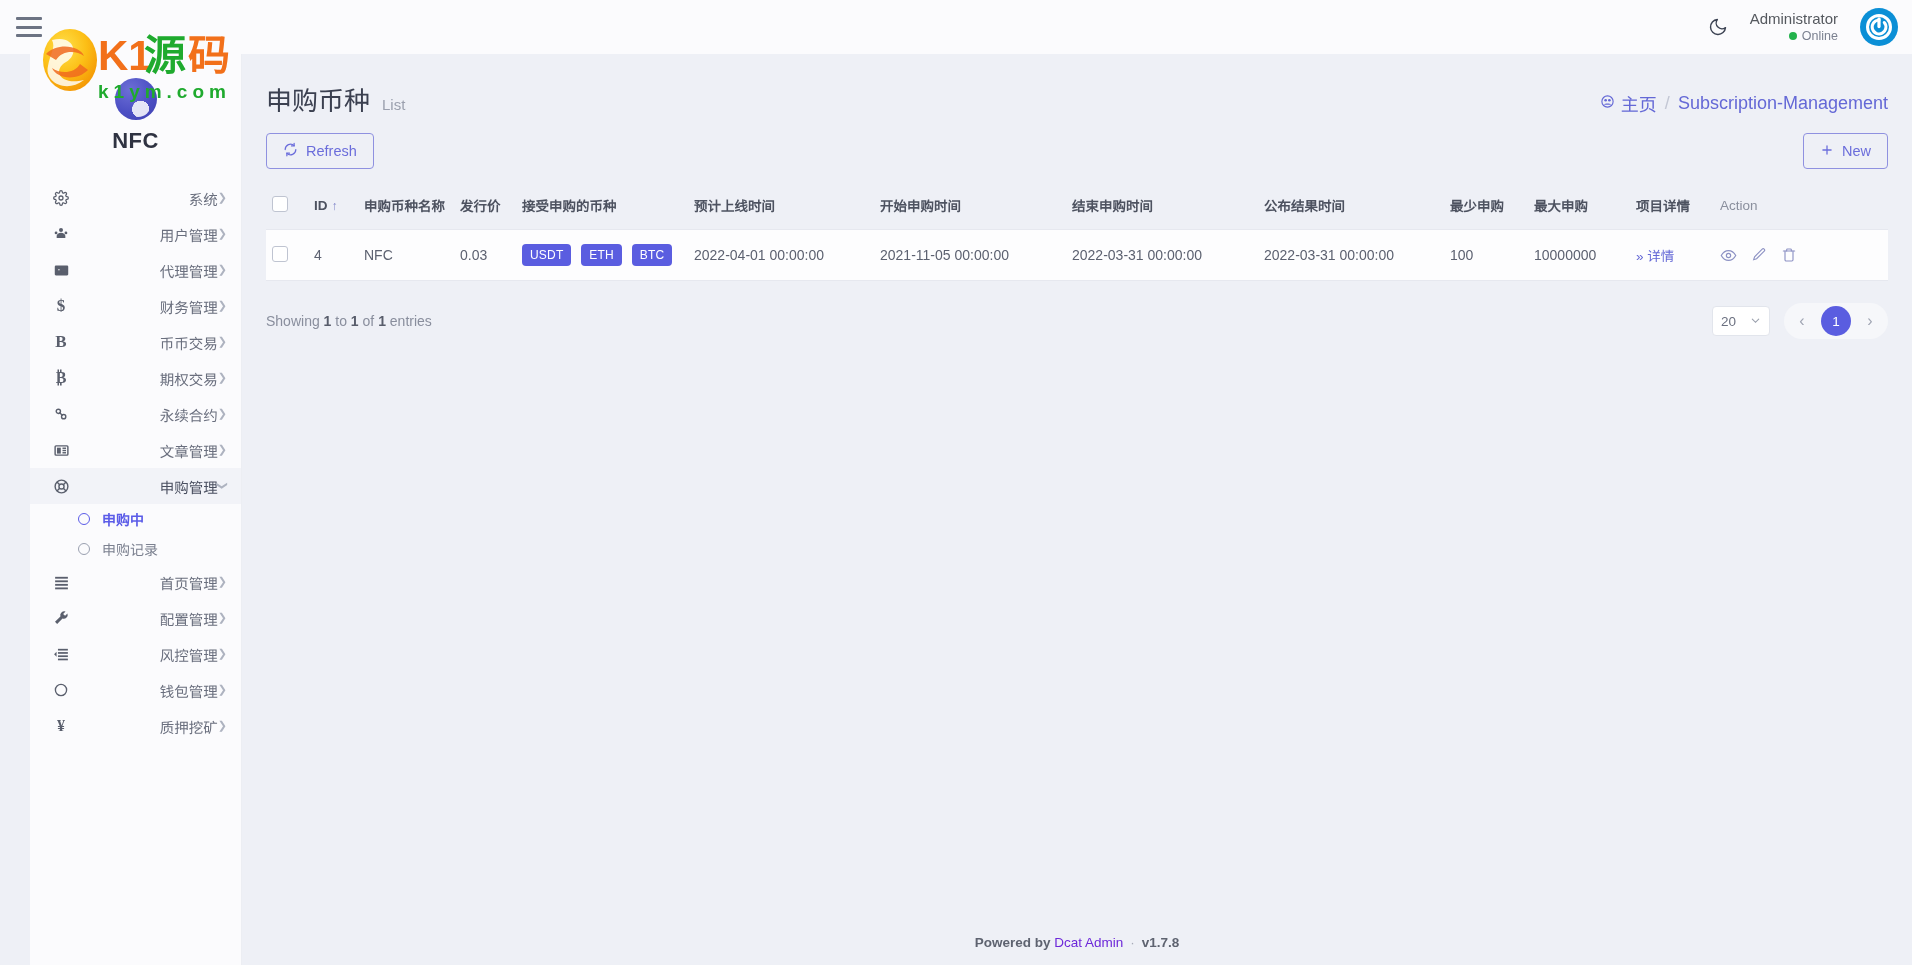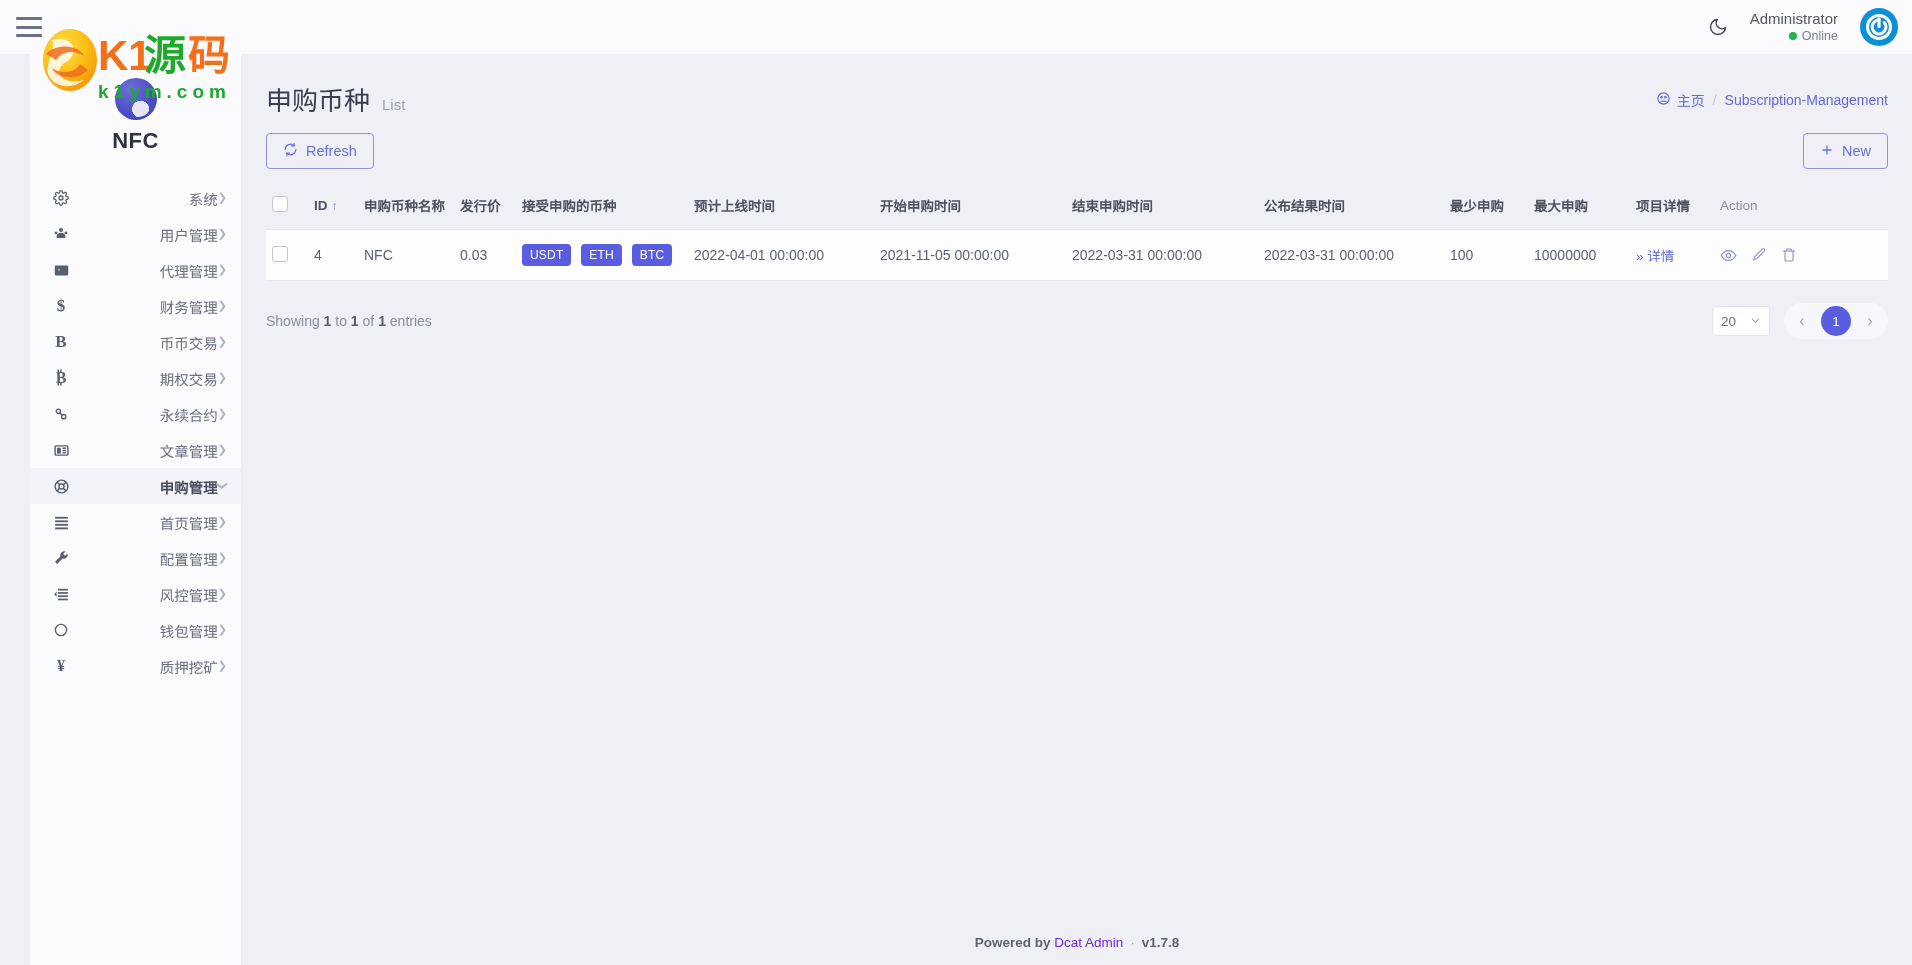--- a/index.html
+++ b/index.html
@@ -67,21 +67,21 @@
   }
   .brand-name { font-size: 22px; font-weight: 700; color: #2f3342; letter-spacing: .5px; }
 
   .menu { margin-top: 26px; text-align: right; }
   .menu-item {
     display: flex; align-items: center;
     height: 36px; padding: 0 14px 0 20px;
     color: #6a6f7e; font-size: 14.5px; cursor: pointer;
     position: relative;
   }
-  .menu-item.active { background: #f2f3f8; color: #4a4f60; font-weight: bold; }
+  .menu-item.active { background: #f2f3f8; color: #4a4f60; }
   .menu-icon {
     width: 22px; min-width: 22px; margin-right: 10px;
     display: flex; align-items: center; justify-content: center;
     color: #5a5f6d; font-size: 15px;
   }
   .menu-label { flex: 1; white-space: nowrap; }
   .chev {
     font-size: 11px; color: #aeb3c0; line-height: 1;
     transform: translateY(-1px);
   }
@@ -113,21 +113,21 @@
   }
   .page-head {
     display: flex; align-items: flex-start;
     padding: 26px 24px 0 24px;
   }
   .page-title-wrap { display: flex; align-items: baseline; gap: 12px; }
   .page-title { font-size: 26px; color: #3b4050; font-weight: 400; }
   .page-subtitle { font-size: 15px; color: #9ba0ae; }
   .breadcrumb {
     margin-left: auto; display: flex; align-items: center; gap: 8px;
-    font-size: 14px; color: #8187a0; padding-top: 10px;
+    font-size: 18px; color: #8187a0; padding-top: 10px;
   }
   .bc-home { color: #6468d6; display: flex; align-items: center; gap: 6px; cursor: pointer; }
   .bc-sep { color: #c3c7d4; }
   .bc-current { color: #6468d6; cursor: pointer; }
 
   .toolbar {
     display: flex; align-items: center;
     padding: 16px 24px 0 24px;
   }
   .btn {
@@ -352,20 +352,30 @@
           <line x1="5.6" y1="5.6" x2="9.4" y2="9.4"></line>
           <line x1="14.6" y1="14.6" x2="18.4" y2="18.4"></line>
           <line x1="18.4" y1="5.6" x2="14.6" y2="9.4"></line>
           <line x1="9.4" y1="14.6" x2="5.6" y2="18.4"></line>
         </svg>
       </span>
       <span class="menu-label">申购管理</span>
       <span class="chev">❯</span>
     </div>
 
+    <div class="submenu">
+      <div class="submenu-item active">
+        <span class="radio-ring"></span>
+        <span>申购中</span>
+      </div>
+      <div class="submenu-item">
+        <span class="radio-ring"></span>
+        <span>申购记录</span>
+      </div>
+    </div>
 
     <div class="menu-item">
       <span class="menu-icon">
         <svg width="17" height="15" viewBox="0 0 24 20" fill="currentColor">
           <rect x="3" y="2" width="18" height="2.6"></rect>
             <rect x="3" y="7" width="18" height="2.6"></rect>
           <rect x="3" y="12" width="18" height="2.6"></rect>
             <rect x="3" y="17" width="18" height="2.6"></rect>
         </svg>
       </span>

